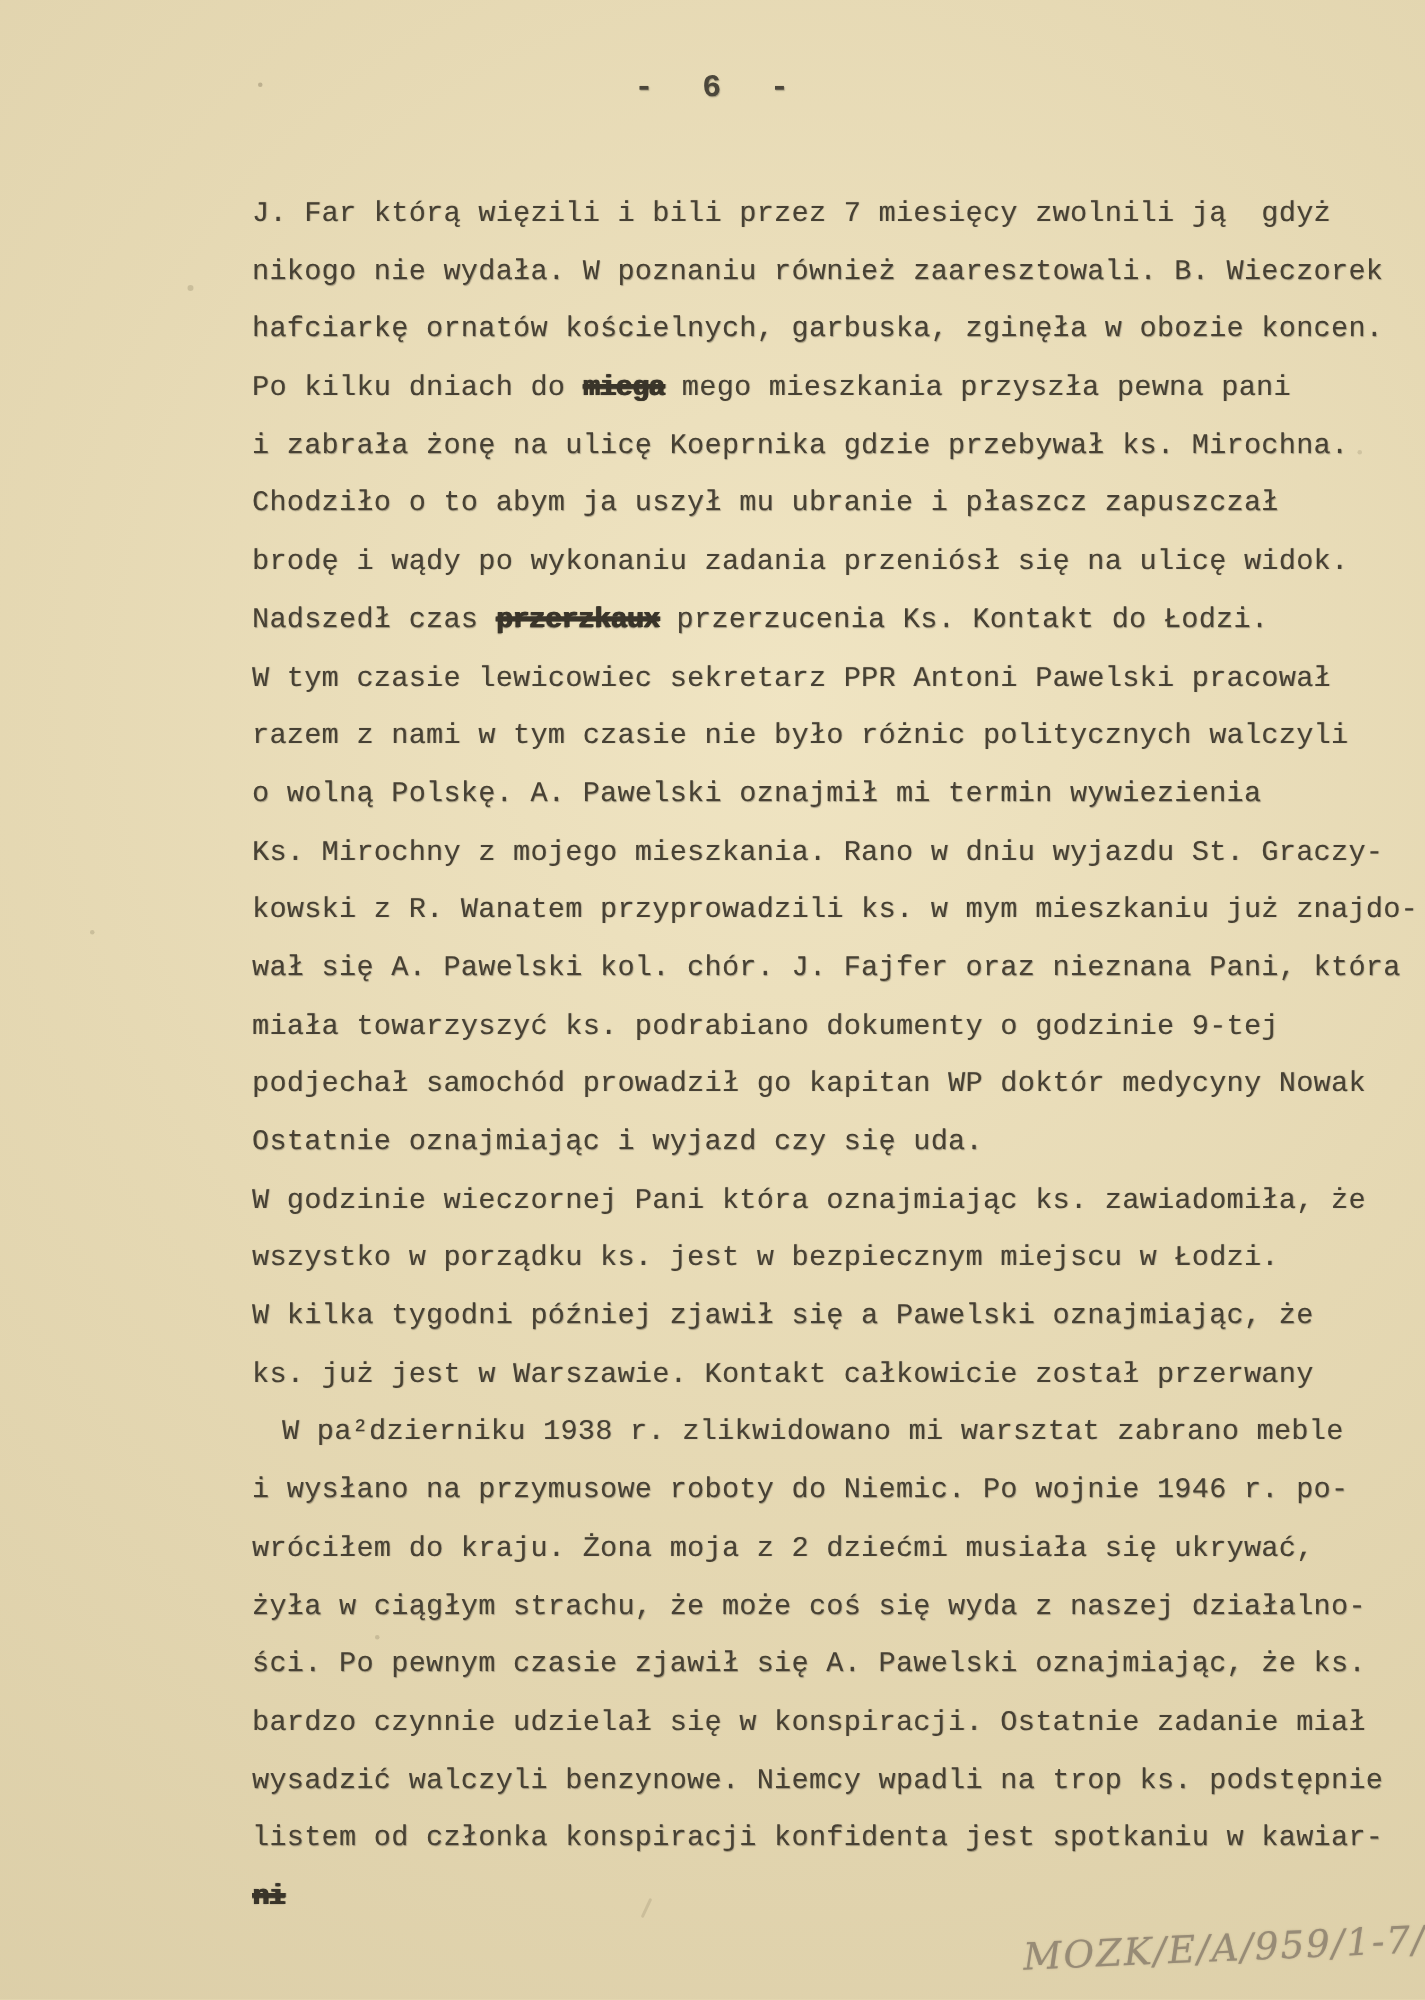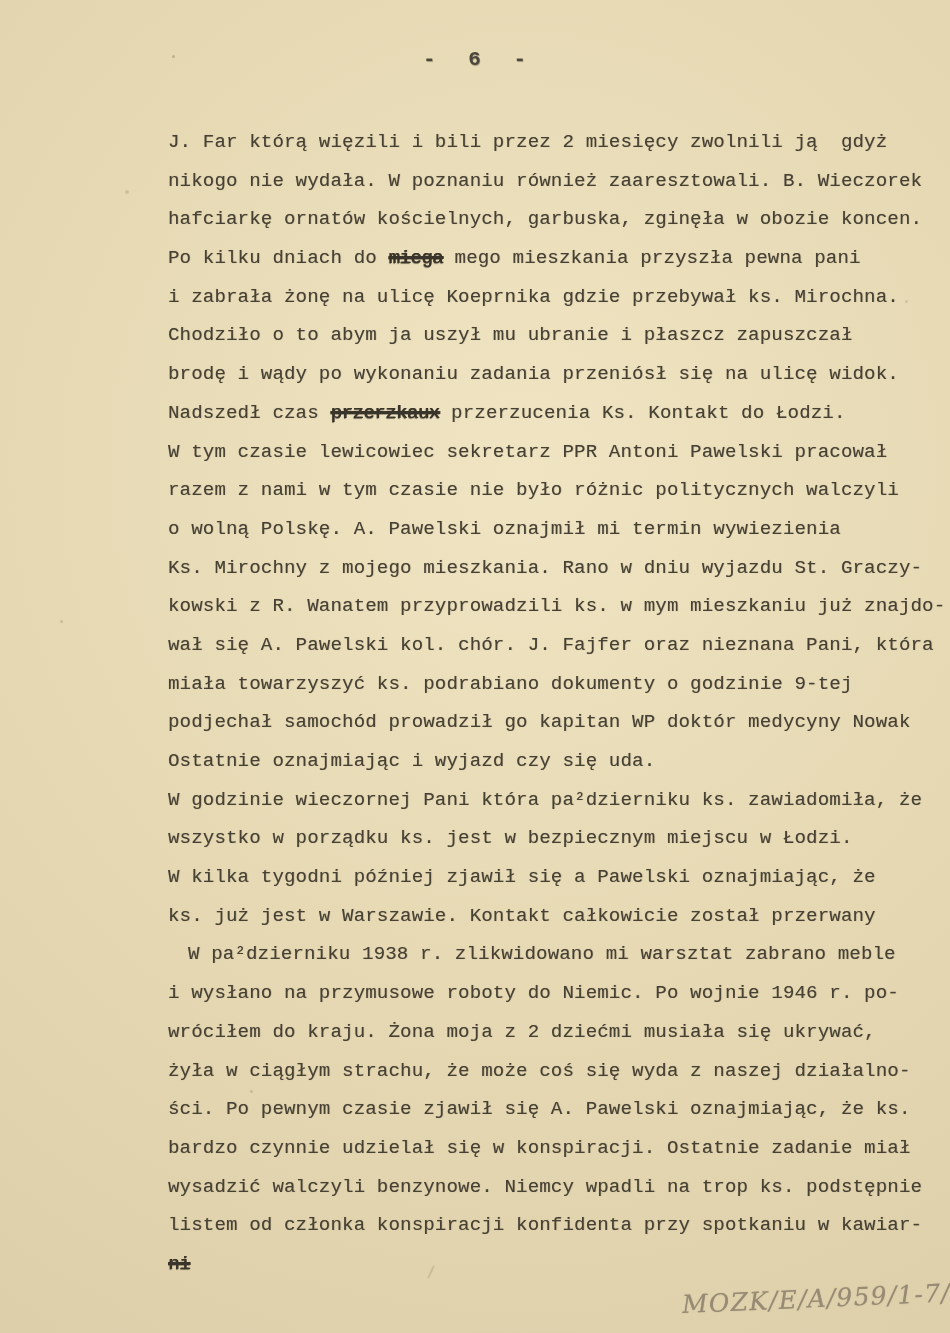--- a/index.html
+++ b/index.html
@@ -22,21 +22,21 @@
   }
   .text-block{
     position:absolute;left:168px;top:123px;width:790px;
   }
   .line{
     height:38.7px;line-height:38.7px;white-space:pre;
     font-size:19px;letter-spacing:.2px;color:#474134;
     text-shadow:0.45px 0.45px 0.7px rgba(62,56,44,.42);
   }
   .struck{
-    font-weight:normal;color:#3a352a;
+    font-weight:bold;color:#3a352a;
     text-decoration:line-through;
     text-decoration-thickness:2.5px;
     text-shadow:0.8px 0 0 #3a352a, 0 0.6px 0.8px rgba(50,45,35,.6);
     letter-spacing:-.5px;
     margin-top:48px;
   }
   .handwritten-note{
     position:absolute;left:682px;top:1284px;width:280px;
     font-family:"DejaVu Serif","Liberation Serif",serif;
     font-style:italic;font-size:25px;color:#978b76;
@@ -53,45 +53,45 @@
   <div class="speck" style="left:125px;top:190px;width:4px;height:4px;opacity:.3;"></div>
   <div class="speck" style="left:60px;top:620px;width:3px;height:3px;opacity:.3;"></div>
   <div class="speck" style="left:905px;top:300px;width:3px;height:3px;opacity:.25;"></div>
   <div class="speck" style="left:250px;top:1090px;width:3px;height:3px;opacity:.3;"></div>
   <div class="speck" style="left:430px;top:1265px;width:2px;height:14px;border-radius:1px;opacity:.25;transform:rotate(25deg);"></div>
 </div>
 
 <div class="page-number">- 6 -</div>
 
 <div class="text-block" id="text-block">
-    <div class="line"><span>J. Far którą więzili i bili przez 2 miesięcy zwolnili ją  gdyż</span></div>
+    <div class="line"><span>J. Far którą więzili i bili przez 7 miesięcy zwolnili ją  gdyż</span></div>
     <div class="line"><span>nikogo nie wydała. W poznaniu również zaaresztowali. B. Wieczorek</span></div>
     <div class="line"><span>hafciarkę ornatów kościelnych, garbuska, zginęła w obozie koncen.</span></div>
     <div class="line"><span>Po kilku dniach do </span><span class="struck">miega</span><span> mego mieszkania przyszła pewna pani</span></div>
     <div class="line"><span>i zabrała żonę na ulicę Koeprnika gdzie przebywał ks. Mirochna.</span></div>
     <div class="line"><span>Chodziło o to abym ja uszył mu ubranie i płaszcz zapuszczał</span></div>
     <div class="line"><span>brodę i wądy po wykonaniu zadania przeniósł się na ulicę widok.</span></div>
     <div class="line"><span>Nadszedł czas </span><span class="struck">przerzkaux</span><span> przerzucenia Ks. Kontakt do Łodzi.</span></div>
     <div class="line"><span>W tym czasie lewicowiec sekretarz PPR Antoni Pawelski pracował</span></div>
     <div class="line"><span>razem z nami w tym czasie nie było różnic politycznych walczyli</span></div>
     <div class="line"><span>o wolną Polskę. A. Pawelski oznajmił mi termin wywiezienia</span></div>
     <div class="line"><span>Ks. Mirochny z mojego mieszkania. Rano w dniu wyjazdu St. Graczy-</span></div>
     <div class="line"><span>kowski z R. Wanatem przyprowadzili ks. w mym mieszkaniu już znajdo-</span></div>
     <div class="line"><span>wał się A. Pawelski kol. chór. J. Fajfer oraz nieznana Pani, która</span></div>
     <div class="line"><span>miała towarzyszyć ks. podrabiano dokumenty o godzinie 9-tej</span></div>
     <div class="line"><span>podjechał samochód prowadził go kapitan WP doktór medycyny Nowak</span></div>
     <div class="line"><span>Ostatnie oznajmiając i wyjazd czy się uda.</span></div>
-    <div class="line"><span>W godzinie wieczornej Pani która pa²dzierniku ks. zawiadomiła, że</span></div>
+    <div class="line"><span>W godzinie wieczornej Pani która oznajmiając ks. zawiadomiła, że</span></div>
     <div class="line"><span>wszystko w porządku ks. jest w bezpiecznym miejscu w Łodzi.</span></div>
     <div class="line"><span>W kilka tygodni później zjawił się a Pawelski oznajmiając, że</span></div>
     <div class="line"><span>ks. już jest w Warszawie. Kontakt całkowicie został przerwany</span></div>
     <div class="line" style="padding-left: 20px;"><span>W pa²dzierniku 1938 r. zlikwidowano mi warsztat zabrano meble</span></div>
     <div class="line"><span>i wysłano na przymusowe roboty do Niemic. Po wojnie 1946 r. po-</span></div>
     <div class="line"><span>wróciłem do kraju. Żona moja z 2 dziećmi musiała się ukrywać,</span></div>
     <div class="line"><span>żyła w ciągłym strachu, że może coś się wyda z naszej działalno-</span></div>
     <div class="line"><span>ści. Po pewnym czasie zjawił się A. Pawelski oznajmiając, że ks.</span></div>
     <div class="line"><span>bardzo czynnie udzielał się w konspiracji. Ostatnie zadanie miał</span></div>
     <div class="line"><span>wysadzić walczyli benzynowe. Niemcy wpadli na trop ks. podstępnie</span></div>
-    <div class="line"><span>listem od członka konspiracji konfidenta przy spotkaniu w kawiar-</span></div>
+    <div class="line"><span>listem od członka konspiracji konfidenta jest spotkaniu w kawiar-</span></div>
     <div class="line"><span class="struck">ni</span></div>
   </div>
 
 <div class="handwritten-note">MOZK/E/A/959/1-7/6</div>
 
 </body></html>

